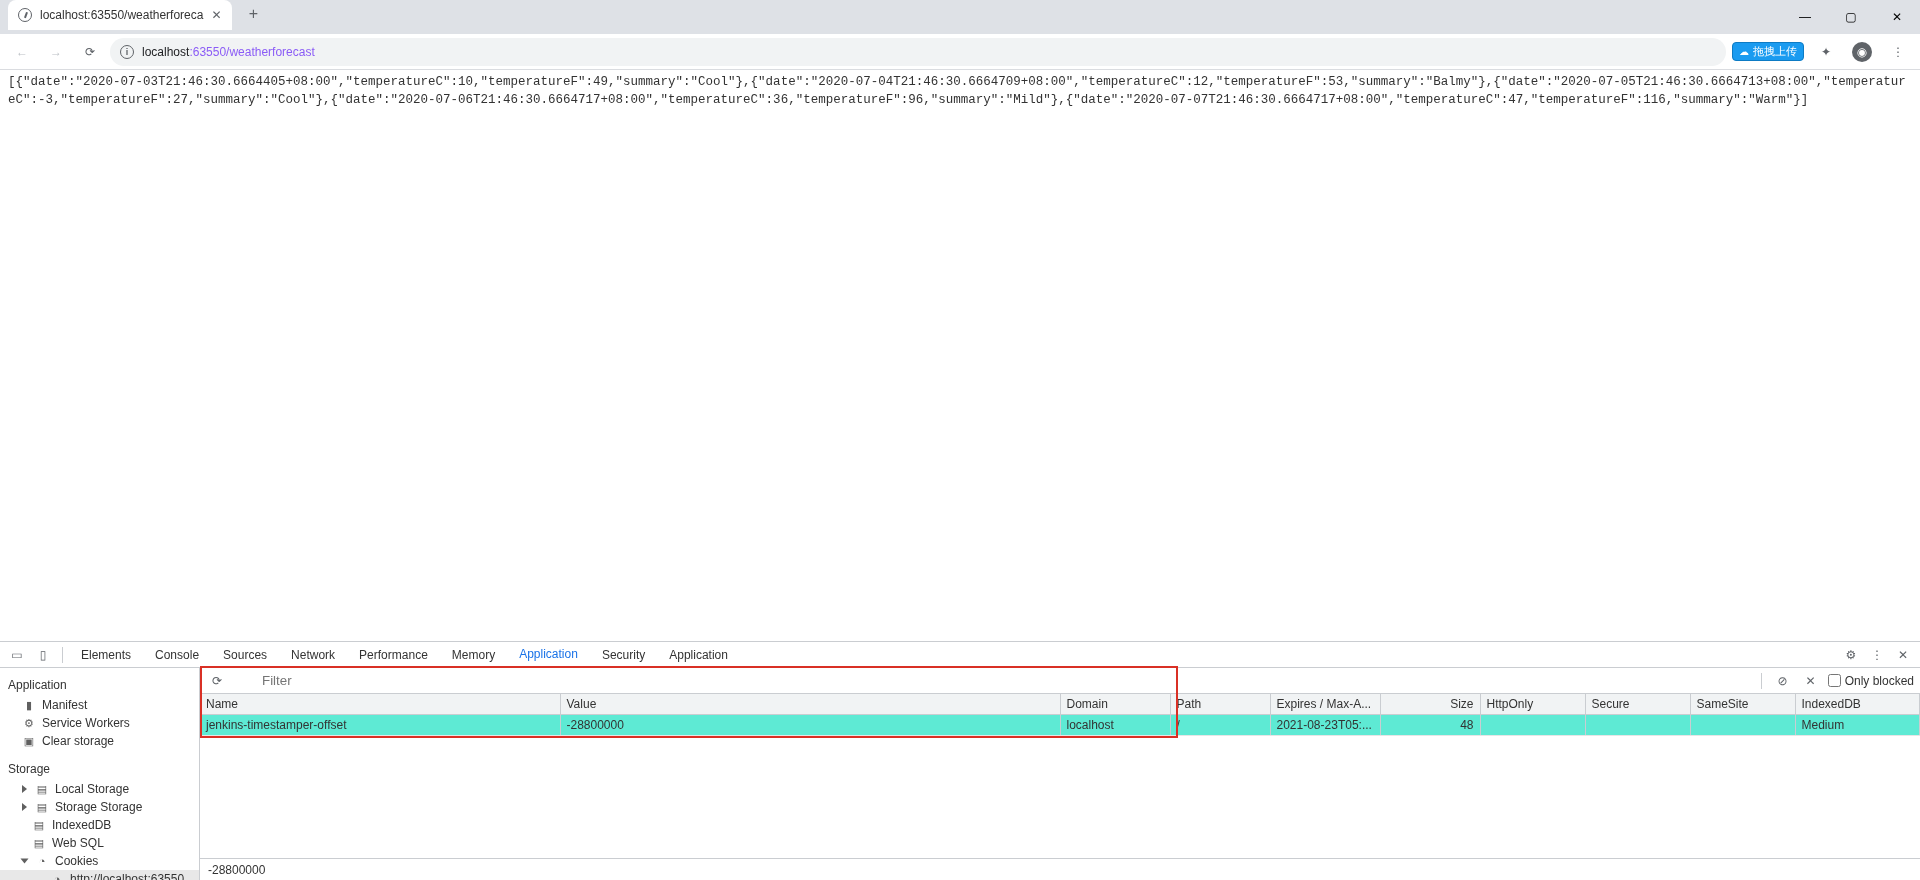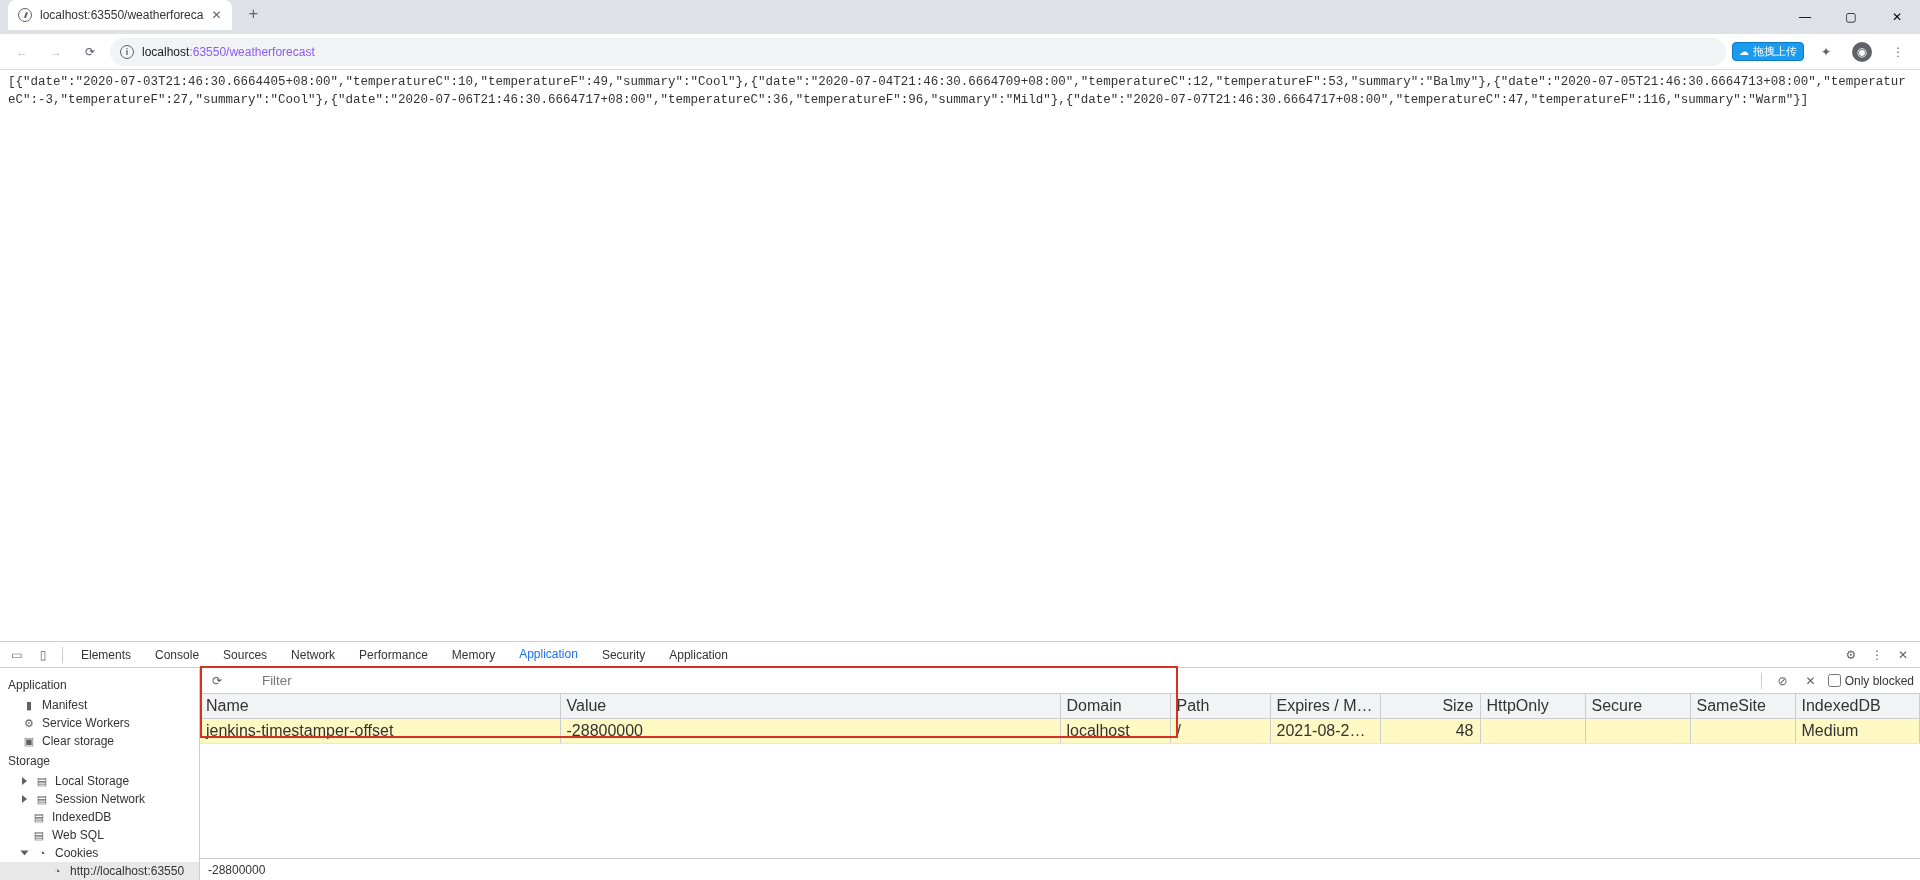--- a/index.html
+++ b/index.html
@@ -51,24 +51,24 @@
 
 .dt-main { flex:1; display:flex; flex-direction:column; min-width:0; }
 .toolbar-row { height:26px; display:flex; align-items:center; padding:0 6px; gap:6px; border-bottom:1px solid #cacdd1; font-size:12px; }
 .toolbar-row input.filter { flex:1; border:none; outline:none; height:22px; padding:0 4px; background:transparent;margin-left:24px; }
 .toolbar-row .tsep { height:16px; border-left:1px solid #cacdd1; margin:0 4px; }
 .toolbar-row label { display:flex; align-items:center; gap:4px; color:#333; }
 
 .redbox { position:absolute; border:2px solid #d93025; pointer-events:none; }
 
 .cookie-table { flex:1; overflow:auto; position:relative; }
-table { border-collapse:collapse; width:100%; table-layout:fixed; font-size:16px; }
+table { border-collapse:collapse; width:100%; table-layout:fixed; font-size:12px; }
 th, td { border-right:1px solid #cacdd1; border-bottom:1px solid #e6e6e6; padding:3px 6px; text-align:left; height:18px; overflow:hidden; white-space:nowrap; text-overflow:ellipsis; }
 th { background:#f1f3f4; font-weight:normal; color:#333; border-bottom:1px solid #cacdd1; cursor:pointer; }
-tbody tr.sel td { background:#fef9c3; }
+tbody tr.sel td { background:#5eead4; }
 tbody tr.empty td { height:120px; border:none; }
 .num { text-align:right; }
 
 .footer { height:22px; border-top:1px solid #cacdd1; padding:2px 8px; font-size:12px; color:#333; display:flex; align-items:center; }
 </style>
 </head>
 <body>
 
 <div class="title-bar">
   <div class="tab">
@@ -139,30 +139,30 @@
         </div>
       <div class="item">
           <span class="ico">⚙</span>
           <span>Service Workers</span>
         </div>
       <div class="item">
           <span class="ico">▣</span>
           <span>Clear storage</span>
         </div>
 
-      <div class="section" style="">Storage</div>
+      <div class="section" style="margin-top:8px">Storage</div>
       <div class="item">
           <span class="tri"></span>
           <span class="ico">▤</span>
           <span>Local Storage</span>
         </div>
       <div class="item">
           <span class="tri"></span>
           <span class="ico">▤</span>
-          <span>Session Network</span>
+          <span>Storage Storage</span>
         </div>
       <div class="item">
           <span class="ico" style="margin-left:10px">▤</span>
           <span>IndexedDB</span>
         </div>
       <div class="item">
           <span class="ico" style="margin-left:10px">▤</span>
           <span>Web SQL</span>
         </div>
       <div class="item">

